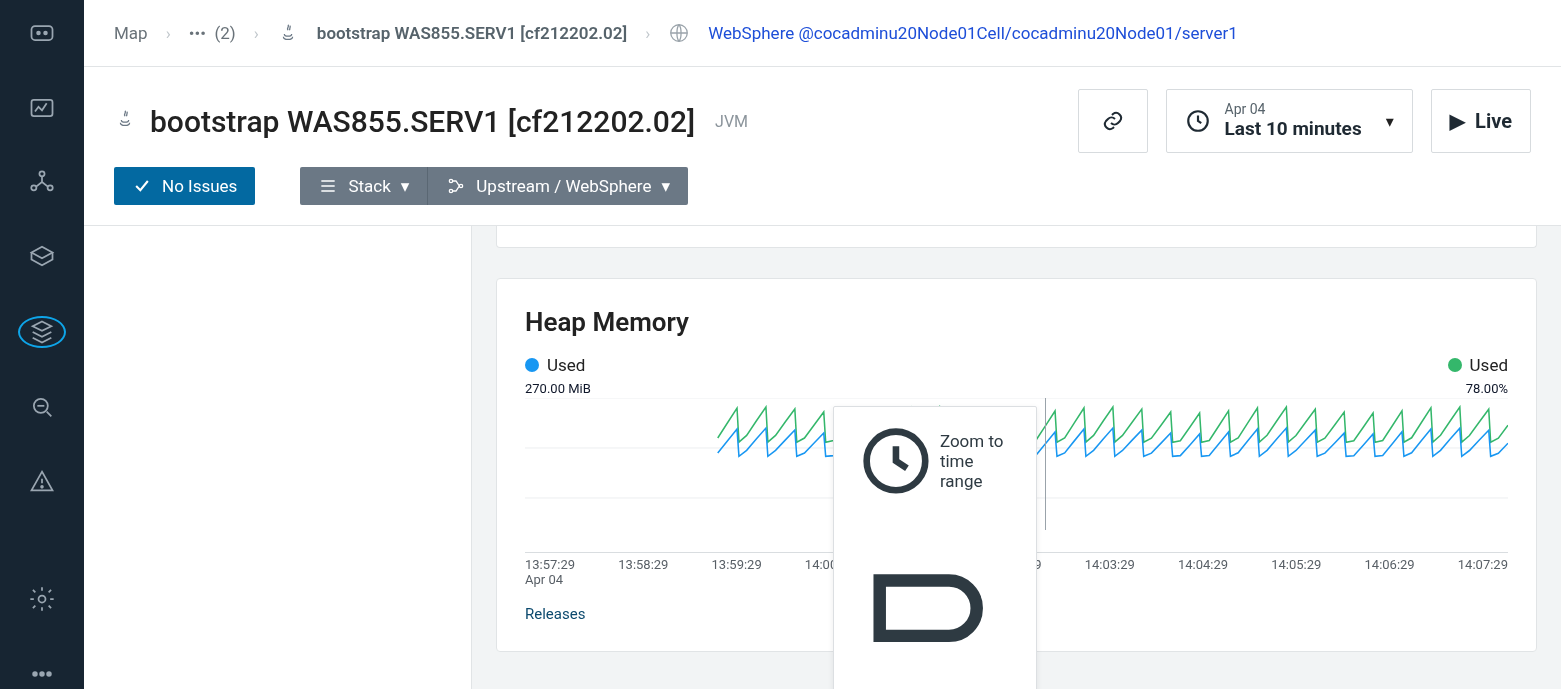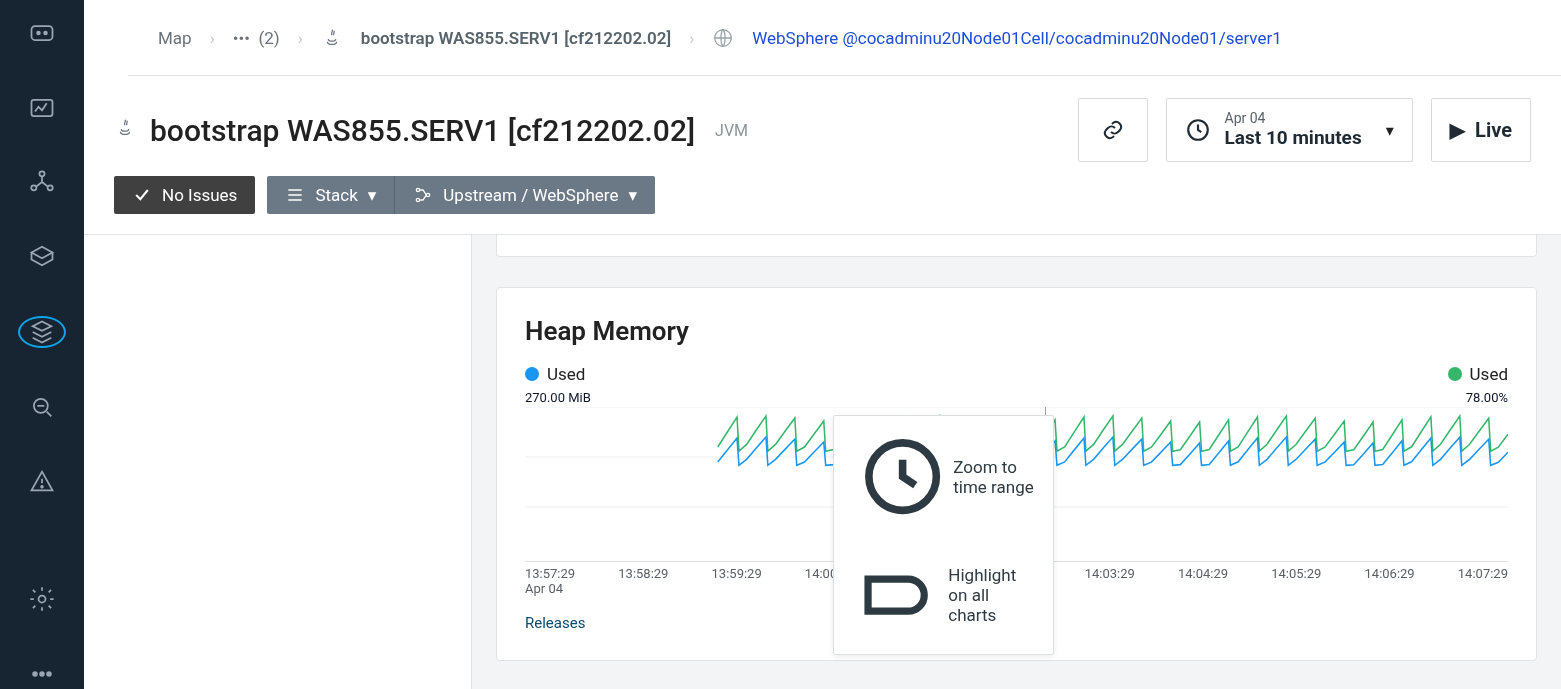--- a/index.html
+++ b/index.html
@@ -10,21 +10,21 @@
   .side-nav { width: 84px; background: #172532; display: flex; flex-direction: column; align-items: center; padding-top: 18px; gap: 44px; flex: 0 0 84px; }
   .side-nav .nav-btn { width: 48px; height: 48px; display:flex; align-items:center; justify-content:center; border-radius: 50%; cursor:pointer; }
   .side-nav .nav-btn.active { border: 2px solid #0ea5e9; }
   .side-nav svg { width: 28px; height: 28px; stroke: #9aa6b1; fill: none; stroke-width: 1.5; }
   .side-nav .spacer { flex: 1; }
 
   
   .main { flex: 1; display: flex; flex-direction: column; min-width: 0; }
 
   
-  .crumbs { height: 76px; display:flex; align-items:center; padding: 0 30px; border-bottom: 1px solid #e1e4e6; gap: 18px; color: #697279; font-size: 17px; margin-left: 44px; }
+  .crumbs { height: 67px; display:flex; align-items:center; padding: 0 30px; border-bottom: 1px solid #e1e4e6; gap: 18px; color: #697279; font-size: 17px; }
   .crumbs .sep { color: #c1c7cc; }
   .crumbs .crumb-link { cursor:pointer; }
   .crumbs .crumb-icon { display:inline-flex; align-items:center; justify-content:center; }
   .crumbs .crumb-bold { font-weight: 600; color: #56636b; }
   .crumbs .muted { color: #1d4ed8; }
 
   
   .page-header { padding: 22px 30px 0 30px; display:flex; align-items:center; gap: 18px; }
   .page-header .title-wrap { display:flex; align-items:center; gap: 14px; flex:1; }
   .page-header h1 { font-size: 30px; font-weight: 500; color: #222; }
@@ -33,24 +33,24 @@
   .time-btn { display:flex; align-items:center; gap: 14px; }
   .time-btn .lbls { display:flex; flex-direction:column; line-height:1.2; }
   .time-btn .top { font-size: 14px; color: #57636b; }
   .time-btn .bot { font-size: 19px; font-weight: 700; color: #1f2a33; }
   .time-btn .chev { margin-left: 10px; }
   .live-btn { font-size: 20px; font-weight:700; color:#1f2a33; }
 
   
   .toolbar { padding: 14px 30px 20px 30px; display:flex; gap: 12px; border-bottom: 1px solid #e1e4e6; }
   .pill { height: 38px; display:flex; align-items:center; gap: 10px; padding: 0 18px; border-radius: 2px; font-size: 17px; cursor:pointer; }
-  .pill-green { background: #404040; color: #fff; }
+  .pill-green { background: #0369a1; color: #fff; }
   .pill-grey { background: #6b7885; color: #fff; }
   .pill-group { display:flex; }
-  .pill-group .pill:first-child { border-top-right-radius:0; border-bottom-right-radius:0; }
+  .pill-group .pill:first-child { border-top-right-radius:0; border-bottom-right-radius:0;margin-left:33px; }
   .pill-group .pill:last-child  { border-top-left-radius:0; border-bottom-left-radius:0; border-left: 1px solid #5a6773; }
 
   
   .body { flex:1; display:flex; min-height:0; background:#f2f4f5; }
   .left-panel { width: 388px; background:#fff; border-right: 1px solid #e1e4e6; }
   .right-panel { flex:1; padding: 0 24px 24px 24px; overflow:auto; }
 
   .card { background:#fff; border:1px solid #e1e4e6; border-radius:4px; padding: 28px; }
   .card.stub { height: 22px; padding:0; margin-bottom: 30px; border-top:none; border-top-left-radius:0; border-top-right-radius:0;}
   .card h2 { font-size: 26px; font-weight:600; margin-bottom: 18px; }
@@ -271,21 +271,20 @@
                 <svg viewBox="0 0 24 24" width="18" height="18" stroke="#2e3a42" fill="none" stroke-width="1.8">
                     <circle cx="12" cy="12" r="8"></circle>
                     <path d="M12 8v4l3 2"></path>
                   </svg>
                 <span>Zoom to time range</span>
               </div>
               <div class="row">
                 <svg viewBox="0 0 24 24" width="18" height="18" stroke="#2e3a42" fill="none" stroke-width="1.8">
                     <path d="M4 8h10a4 4 0 0 1 0 8H4z"></path>
                   </svg>
-                <span>Highlight on all charts</span>
               </div>
             </div>
           </div>
 
           <div class="x-ticks" id="x-ticks">
               <span>13:57:29</span>
               <span>13:58:29</span>
               <span>13:59:29</span>
               <span>14:00:29</span>
               <span>14:01:29</span>

